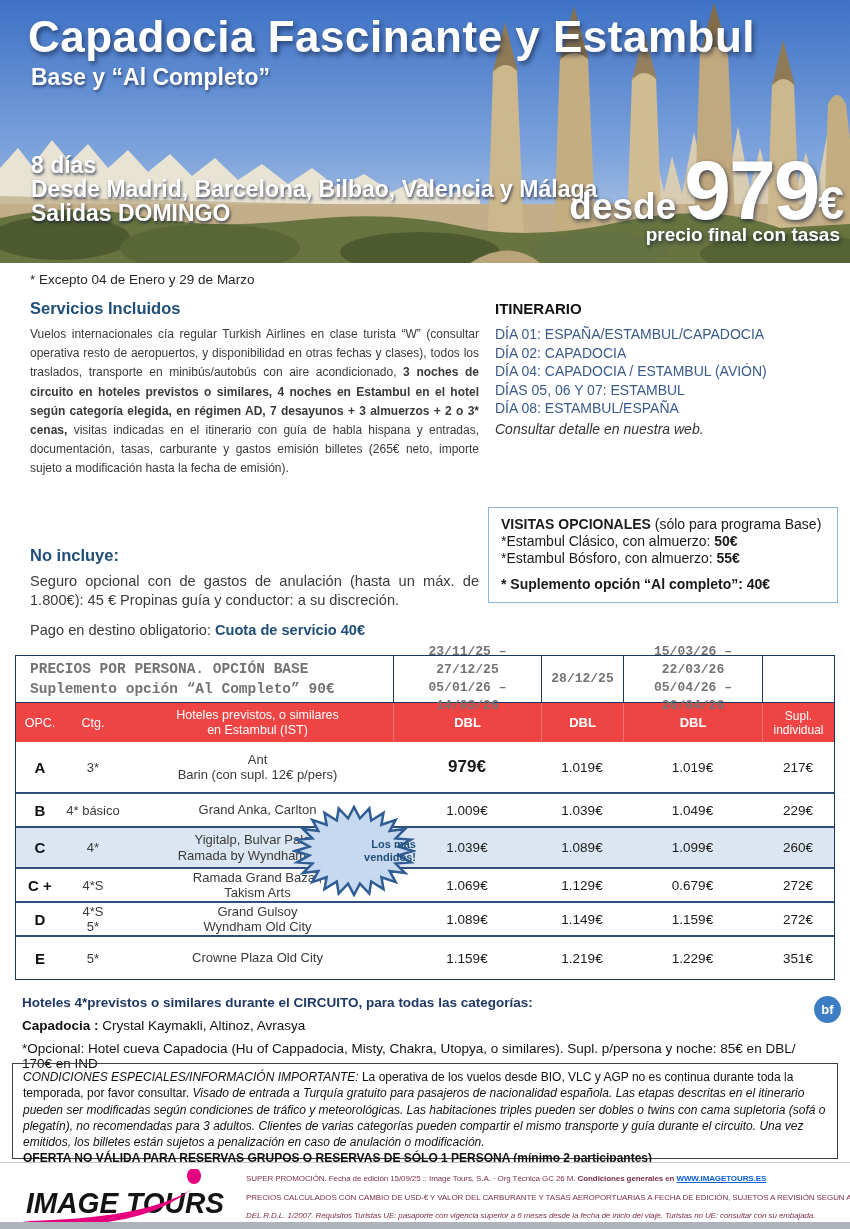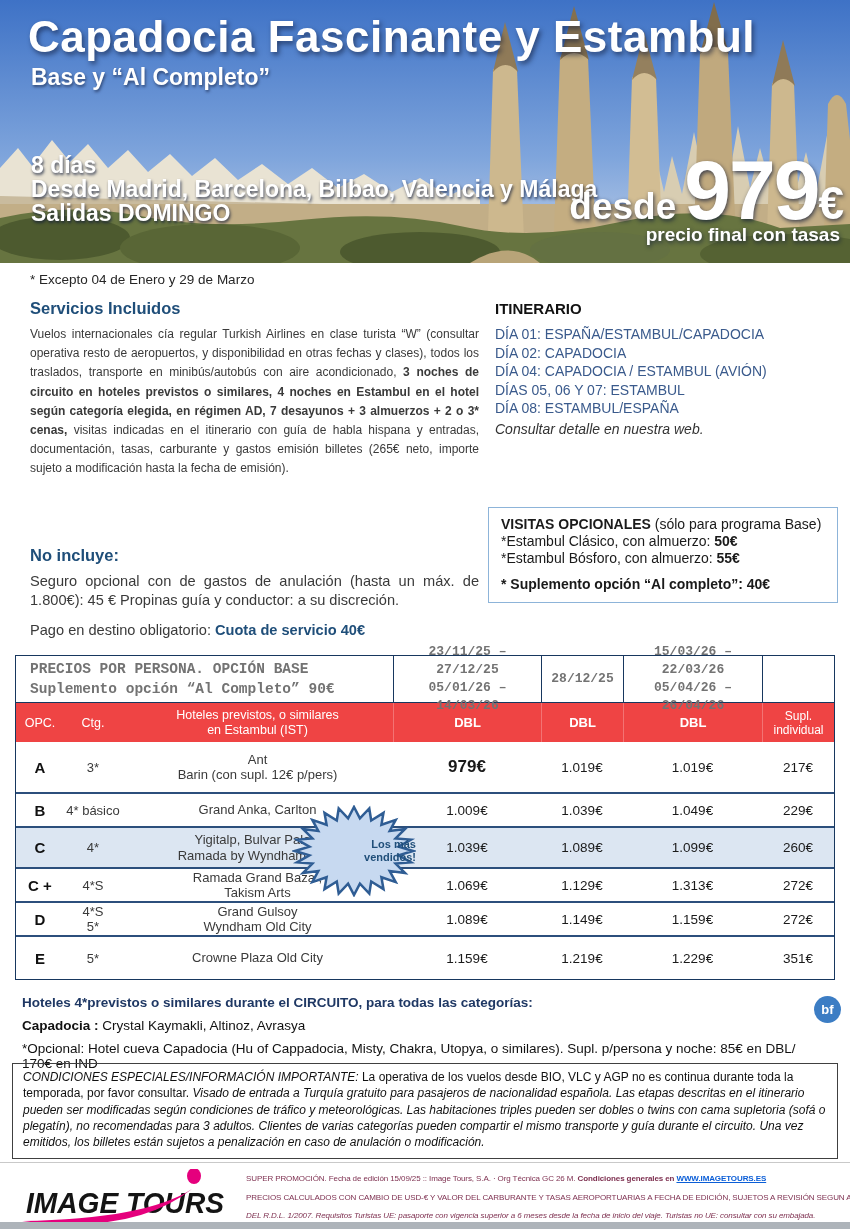--- a/index.html
+++ b/index.html
@@ -285,21 +285,21 @@
       <div class="c opc">C +</div>
       <div class="c ctg">
           <div>4*S</div>
         </div>
       <div class="c hot">
           <div>Ramada Grand Bazar,</div>
           <div>Takism Arts</div>
         </div>
       <div class="c p1 price">1.069€</div>
       <div class="c p2 price">1.129€</div>
-      <div class="c p3 price">1.313€</div>
+      <div class="c p3 price">0.679€</div>
       <div class="c p4 price">272€</div>
     </div>
     <div class="t-row r rD">
       <div class="c opc">D</div>
       <div class="c ctg">
           <div>4*S</div>
           <div>5*</div>
         </div>
       <div class="c hot">
           <div>Grand Gulsoy</div>
@@ -337,20 +337,21 @@
 
   <div class="abs circuit">
     <div class="ct">Hoteles 4*previstos o similares durante el CIRCUITO, para todas las categorías:</div>
     <div class="c1"><b>Capadocia : </b><span>Crystal Kaymakli, Altinoz, Avrasya</span></div>
     <div class="c2">*Opcional: Hotel cueva Capadocia (Hu of Cappadocia, Misty, Chakra, Utopya, o similares). Supl. p/persona y noche:  85€ en DBL/ 170€ en IND</div>
   </div>
   <div class="abs bf">bf</div>
 
   <div class="abs conds">
     <span class="lab">CONDICIONES ESPECIALES/INFORMACIÓN IMPORTANTE:</span><span> La operativa de los vuelos desde BIO, VLC y AGP no es continua durante toda la temporada, por favor consultar. </span><span class="it">Visado de entrada a Turquía gratuito para pasajeros de nacionalidad española. Las etapas descritas en el itinerario pueden ser modificadas según condiciones de tráfico y meteorológicas. Las habitaciones triples pueden ser dobles o twins con cama supletoria (sofá o plegatín), no recomendadas para 3 adultos. Clientes de varias categorías pueden compartir el mismo transporte y guía durante el circuito. Una vez emitidos, los billetes están sujetos a penalización en caso de anulación o modificación.</span>
+    <div class="bold-line">OFERTA NO VÁLIDA PARA RESERVAS GRUPOS O RESERVAS DE SÓLO 1 PERSONA (mínimo 2 participantes)</div>
   </div>
 
   <div class="abs footer">
     <div class="f-logo">
       <svg viewBox="0 0 232 56" width="232" height="56">
         <ellipse cx="180" cy="7" rx="7" ry="8" fill="#E5007D"></ellipse>
         <text x="12" y="44" font-family="Liberation Sans, sans-serif" font-size="30" font-weight="bold" font-style="italic" fill="#141414" textLength="198" lengthAdjust="spacingAndGlyphs">IMAGE TOURS</text>
         <path d="M8,52 Q120,66 178,20 Q132,50 8,52 Z" fill="#E5007D"></path>
       </svg>
     </div>

